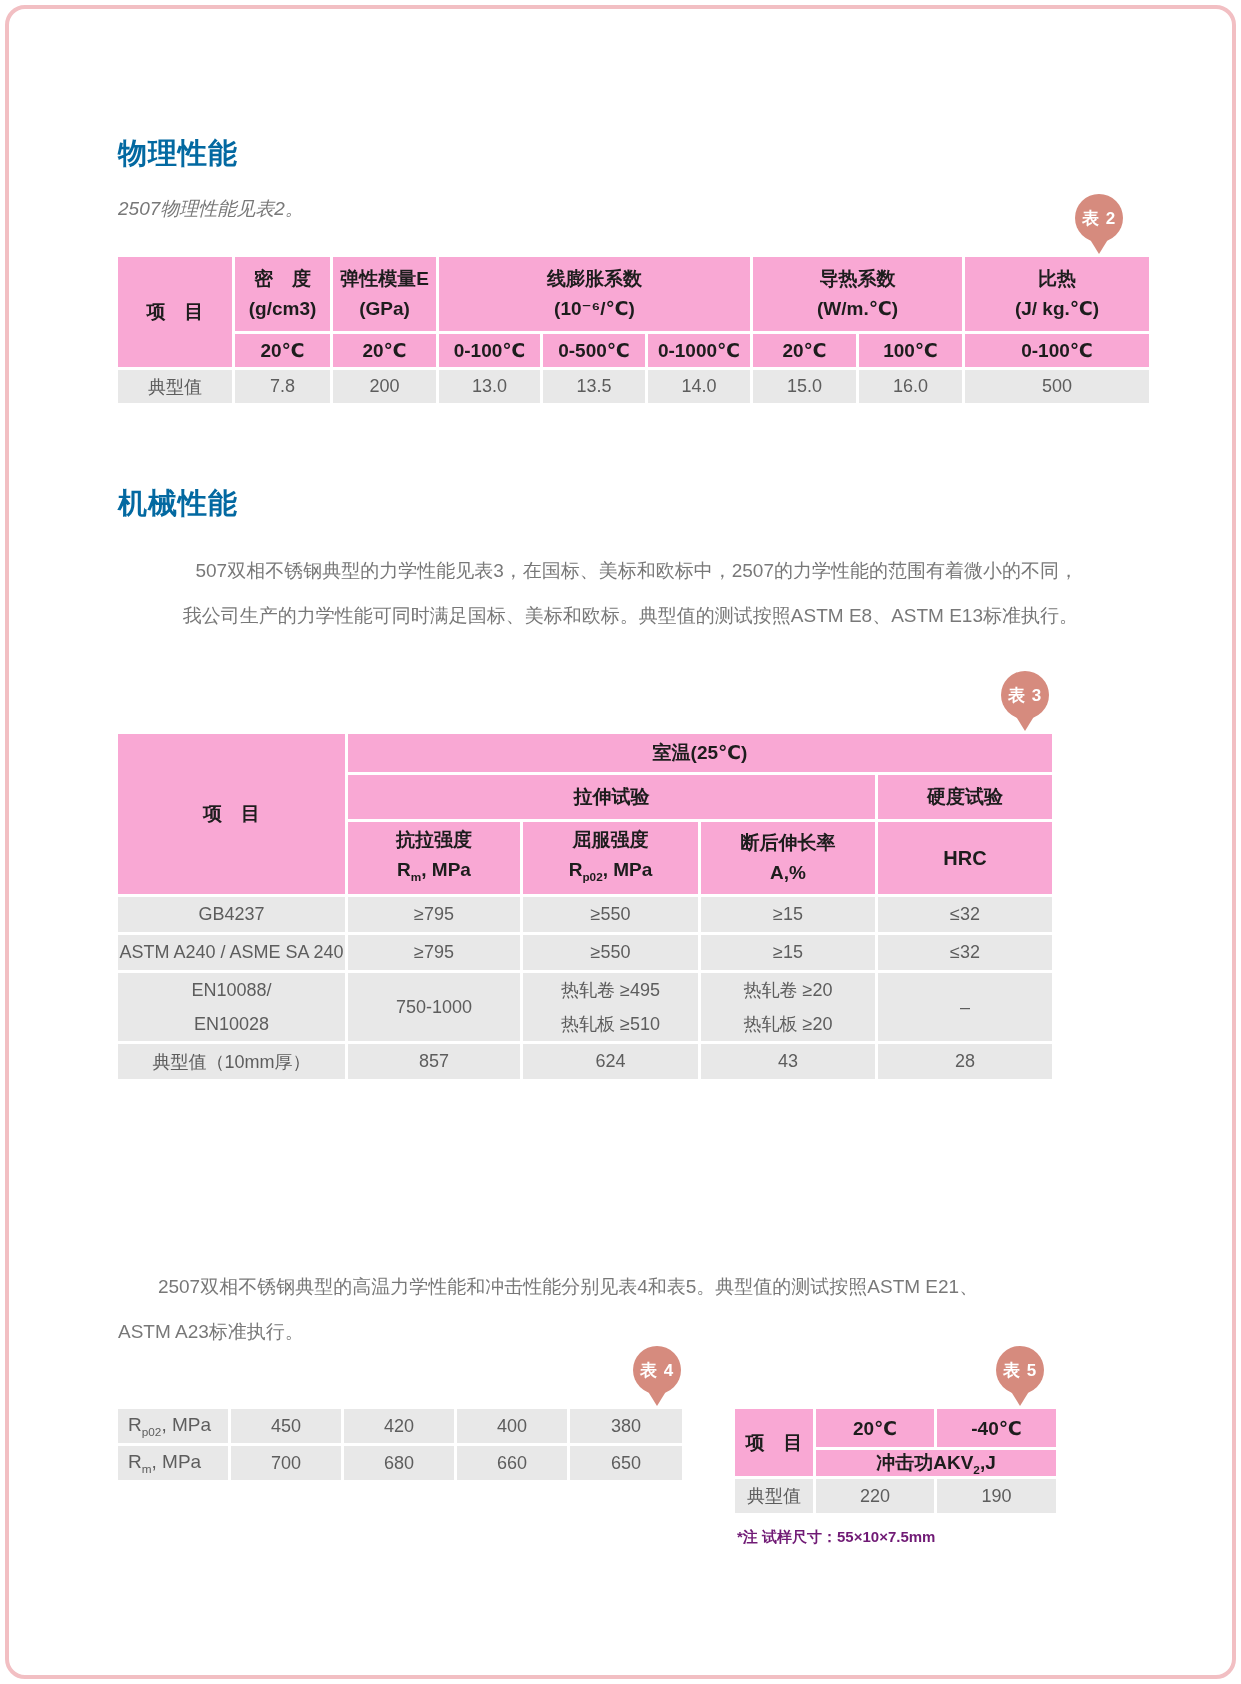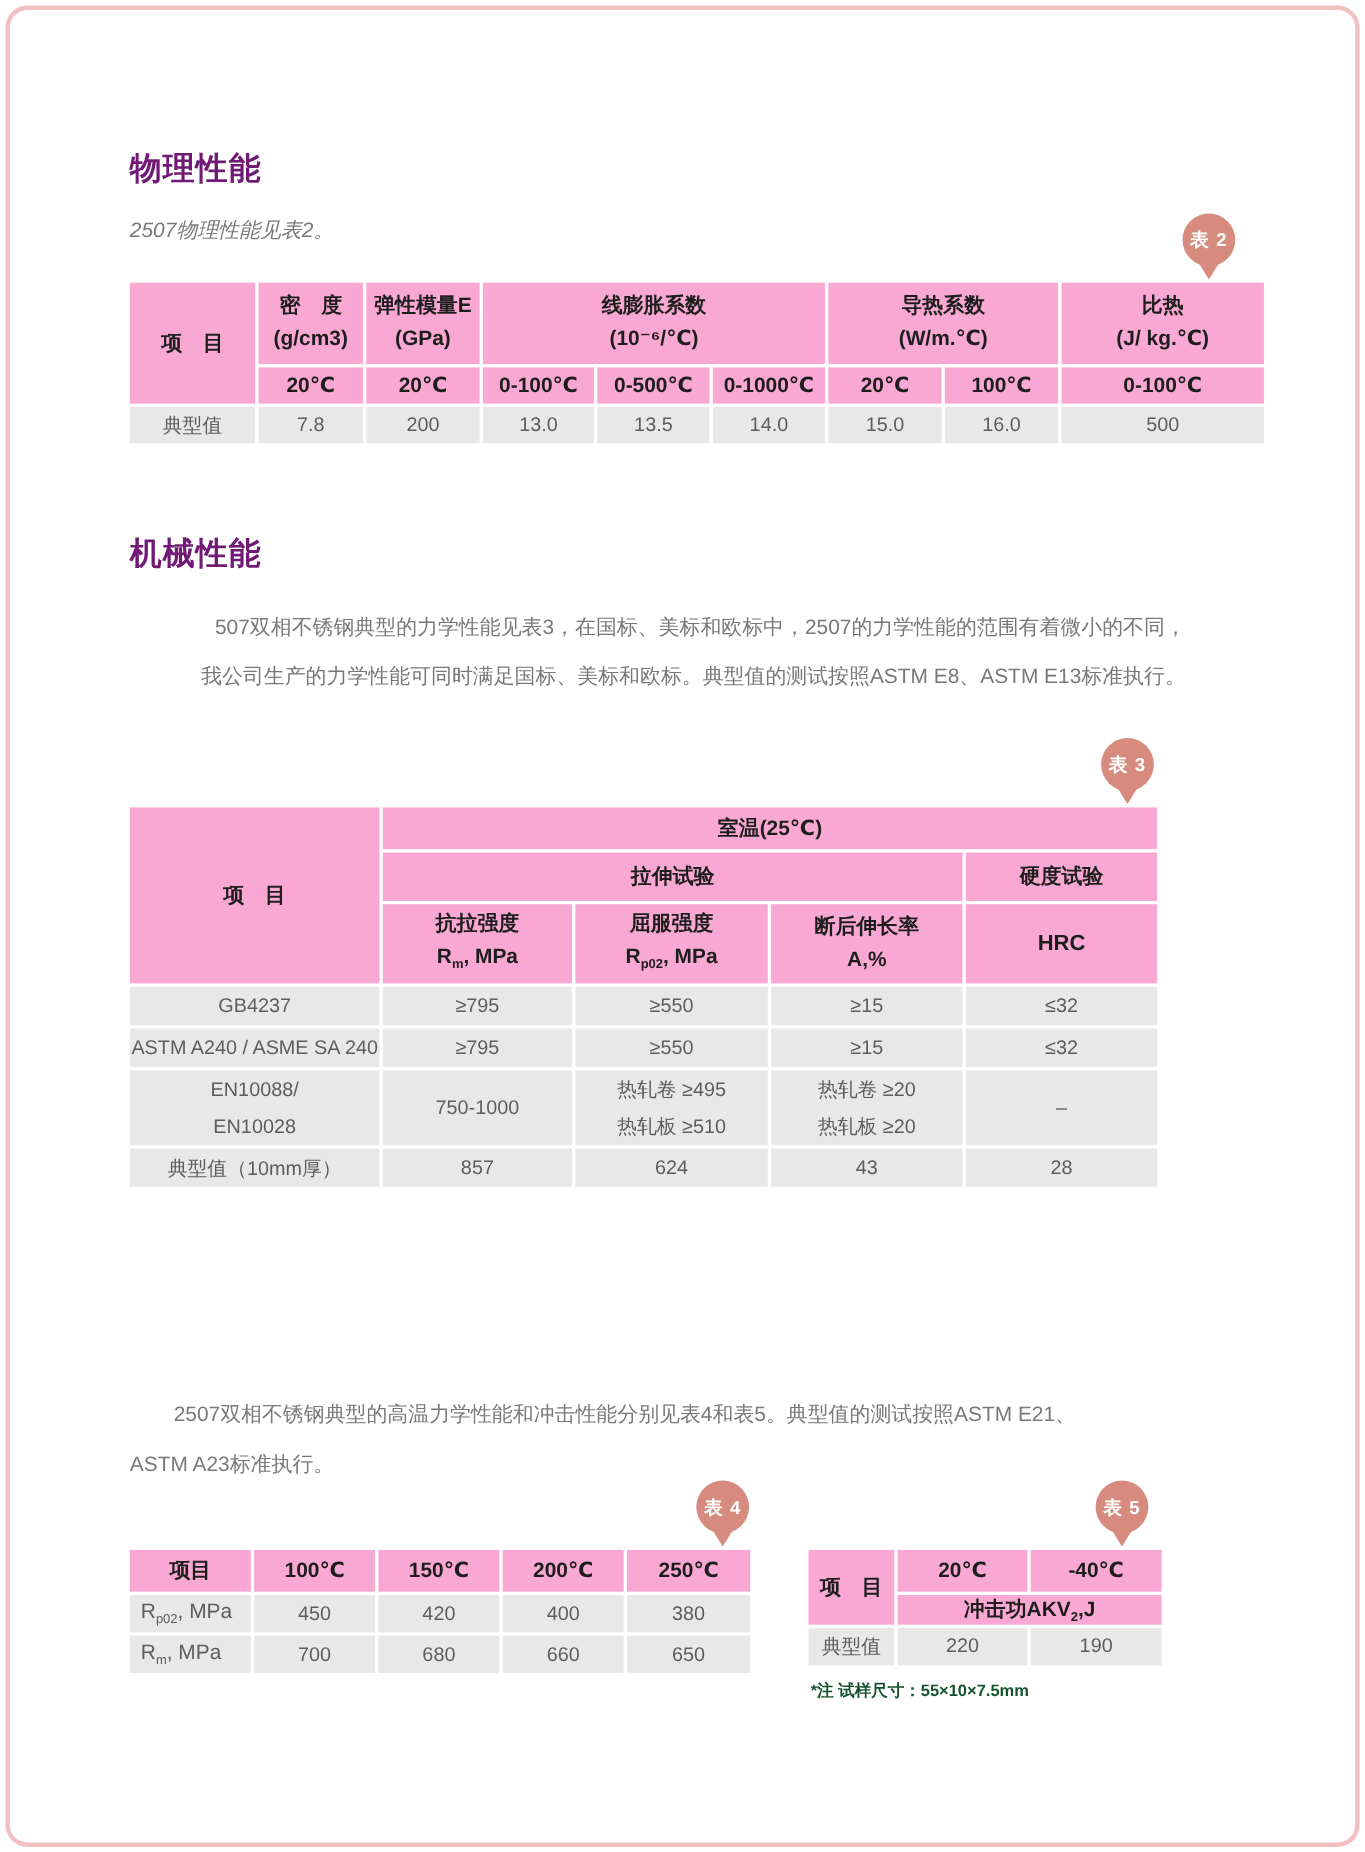--- a/index.html
+++ b/index.html
@@ -9,21 +9,21 @@
     font-family: "Liberation Sans", "DejaVu Sans", sans-serif;
     overflow: hidden;
   }
   .frame {
     position: absolute; inset: 5px;
     border: 4px solid #f2bfc3; border-radius: 20px;
     pointer-events: none;
   }
   .sec-heading {
     position: absolute; left: 118px;
-    font-size: 29px; font-weight: bold; color: #701a75;
+    font-size: 29px; font-weight: bold; color: #0369a1;
     letter-spacing: 1px;
   }
   .para {
     position: absolute; left: 118px; width: 960px;
     font-size: 19px; color: #787878; line-height: 45px;
   }
   .para .indent { text-indent: 2.1em; }
   .intro {
     position: absolute; left: 118px;
     font-size: 19px; color: #787878;
@@ -69,21 +69,21 @@
   .t3 .hrc  { font-size: 20px; }
   .two div  { line-height: 34px; }
   .t4 tr.h  { height: 38px; }
   .t4 tr.d  { height: 34px; }
   .t4 .rl   { text-align: left; padding-left: 10px; font-size: 19px; }
   .t5 tr.h1 { height: 38px; }
   .t5 tr.h2 { height: 25px; margin-top: 20px; }
   .t5 tr.d  { height: 34px; }
   .footnote {
     position: absolute; left: 737px; top: 1528px;
-    font-size: 15px; font-weight: bold; color: #14532d;
+    font-size: 15px; font-weight: bold; color: #701a75;
   }
   sub { font-size: 0.62em; }
 </style>
 </head>
 <body>
 
 <div class="frame"></div>
 
 <h1 class="sec-heading" style="top:134px;">物理性能</h1>
 <div class="intro" style="top:196px;font-style:italic;">2507物理性能见表2。</div>
@@ -248,27 +248,20 @@
 
 <table class="t t4" style="left:115px; top:1406px;">
   <colgroup>
     <col style="width:110px">
       <col style="width:110px">
       <col style="width:110px">
     <col style="width:110px">
       <col style="width:112px">
   </colgroup>
   <tbody>
-      <tr class="h">
-    <td class="hc">项目</td>
-    <td class="hc">100℃</td>
-    <td class="hc">150℃</td>
-    <td class="hc">200℃</td>
-    <td class="hc">250℃</td>
-  </tr>
   <tr class="d">
     <td class="dc rl"><span>R</span><sub>p02</sub><span>, MPa</span></td>
     <td class="dc">450</td>
     <td class="dc">420</td>
     <td class="dc">400</td>
     <td class="dc">380</td>
   </tr>
   <tr class="d">
     <td class="dc rl"><span>R</span><sub>m</sub><span>, MPa</span></td>
     <td class="dc">700</td>

